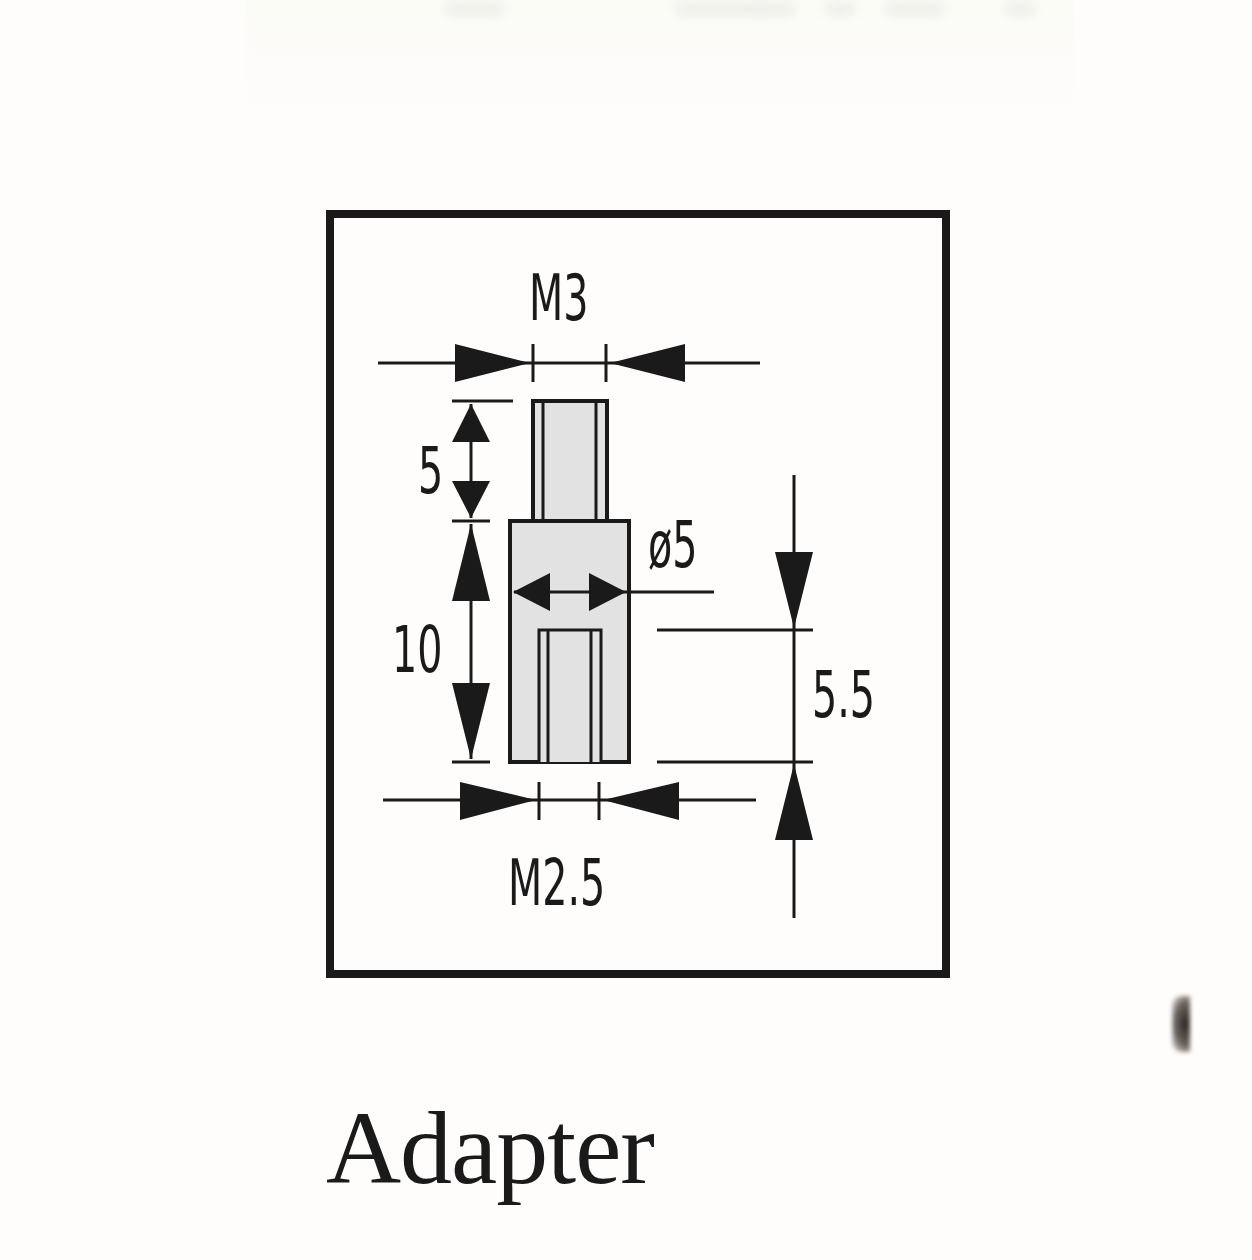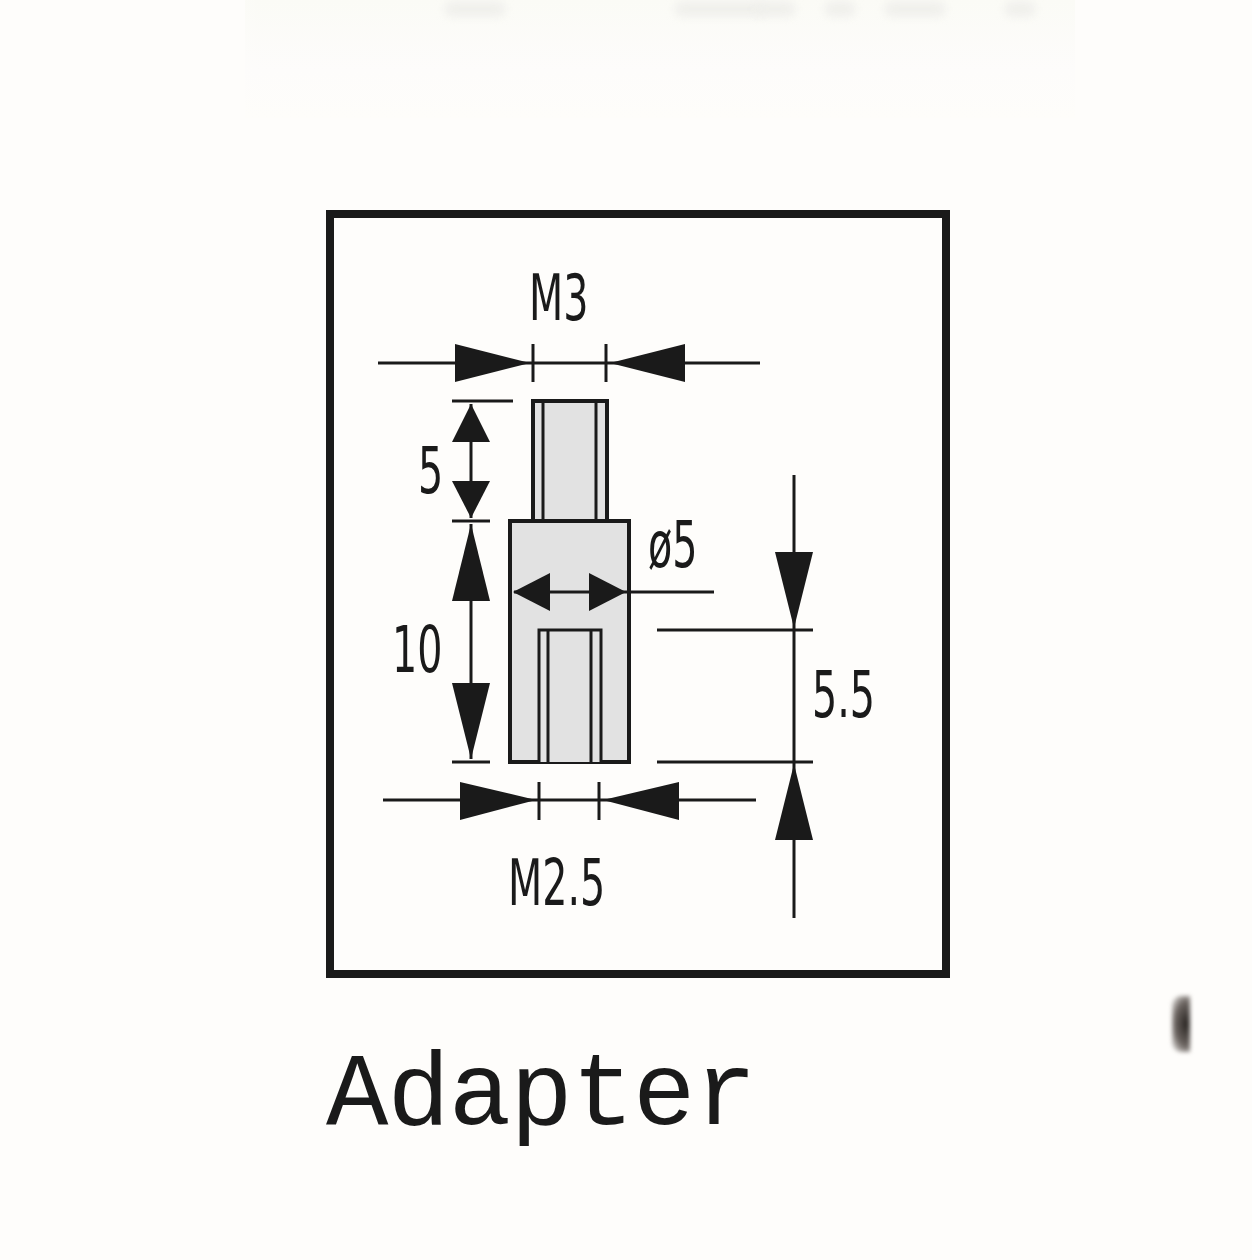--- a/index.html
+++ b/index.html
@@ -57,22 +57,22 @@
     }
     .dim-label {
       font-family: "DejaVu Sans", sans-serif;
       font-size: 64px;
       fill: #1a1a1a;
       transform-box: fill-box;
     }
     .caption {
       position: absolute;
       left: 326px;
-      top: 1036px;
-      font-family: Liberation Mono, monospace;
+      top: 1088px;
+      font-family: Liberation Serif, serif;
       font-size: 104px;
       line-height: 120px;
       color: #1a1a1a;
       letter-spacing: -1px;
     }
   </style>
 </head>
 <body>
 
 <div class="faded-top">

